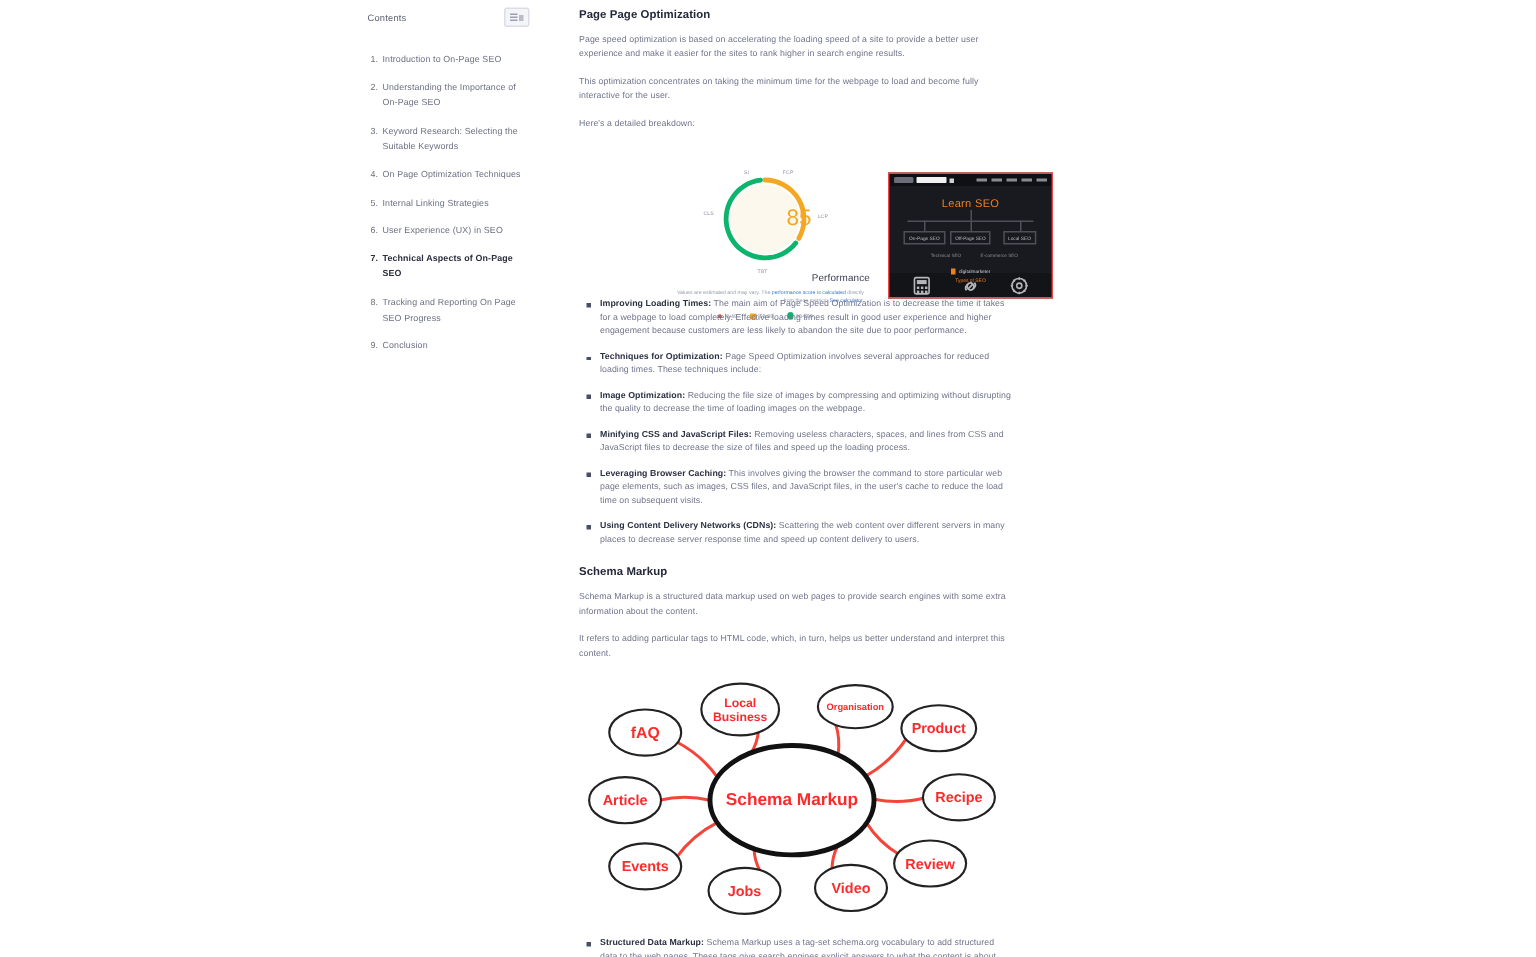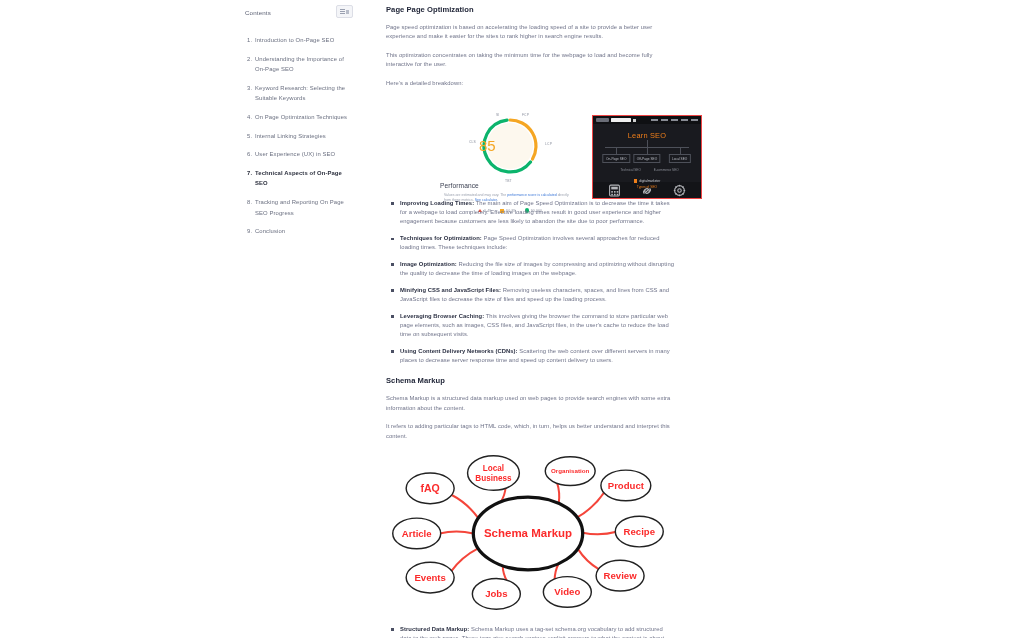--- a/index.html
+++ b/index.html
@@ -110,21 +110,21 @@
     height: 92px;
     margin: 6px 0 10px 0;
   }
 
   
   .psi {
     position: absolute;
     left: 14px; top: 0;
     width: 140px; height: 92px;
     background: #fff;
-    text-align: left;
+    text-align: right;
   }
   .gauge-wrap {
     position: relative;
     width: 62px; height: 62px;
     margin: 2px auto 0 auto;
   }
   .gauge-wrap svg { display: block; }
   .gauge-num {
     position: absolute;
     left: 0; right: 0; top: 50%;

